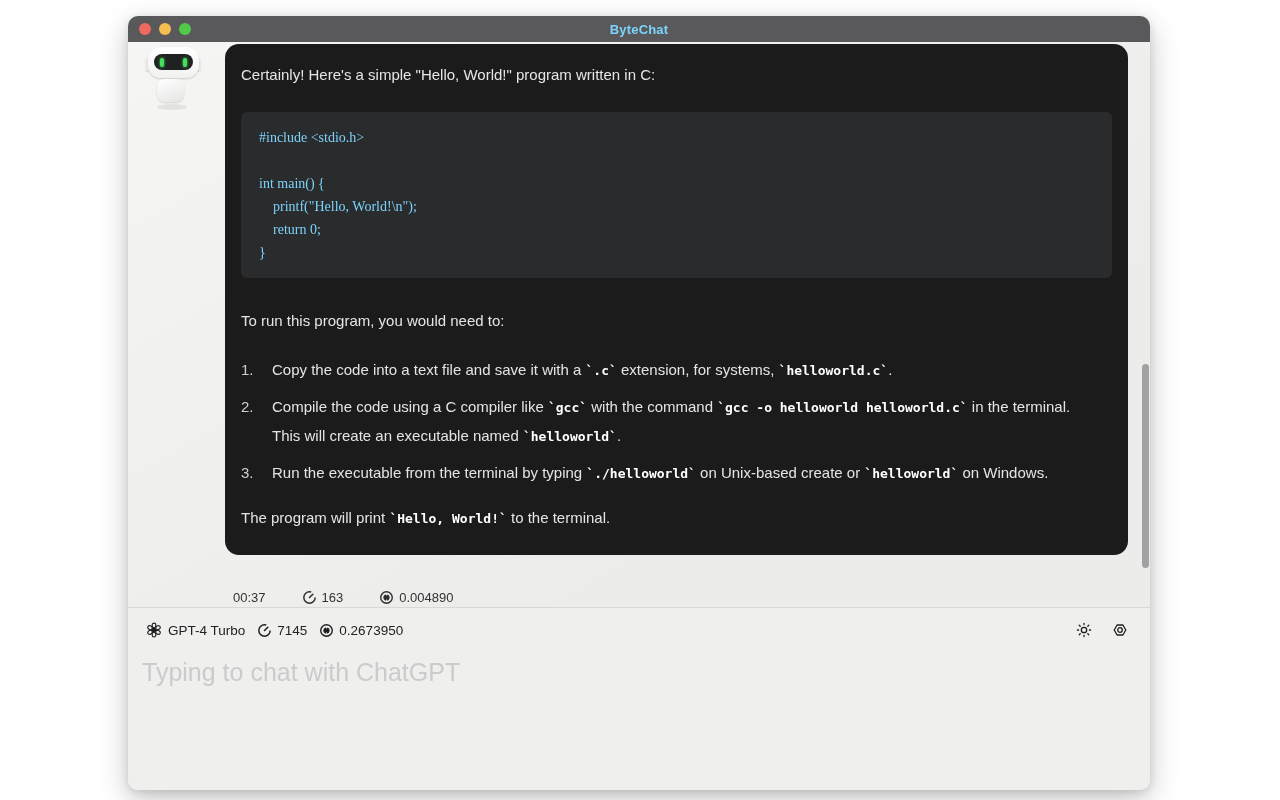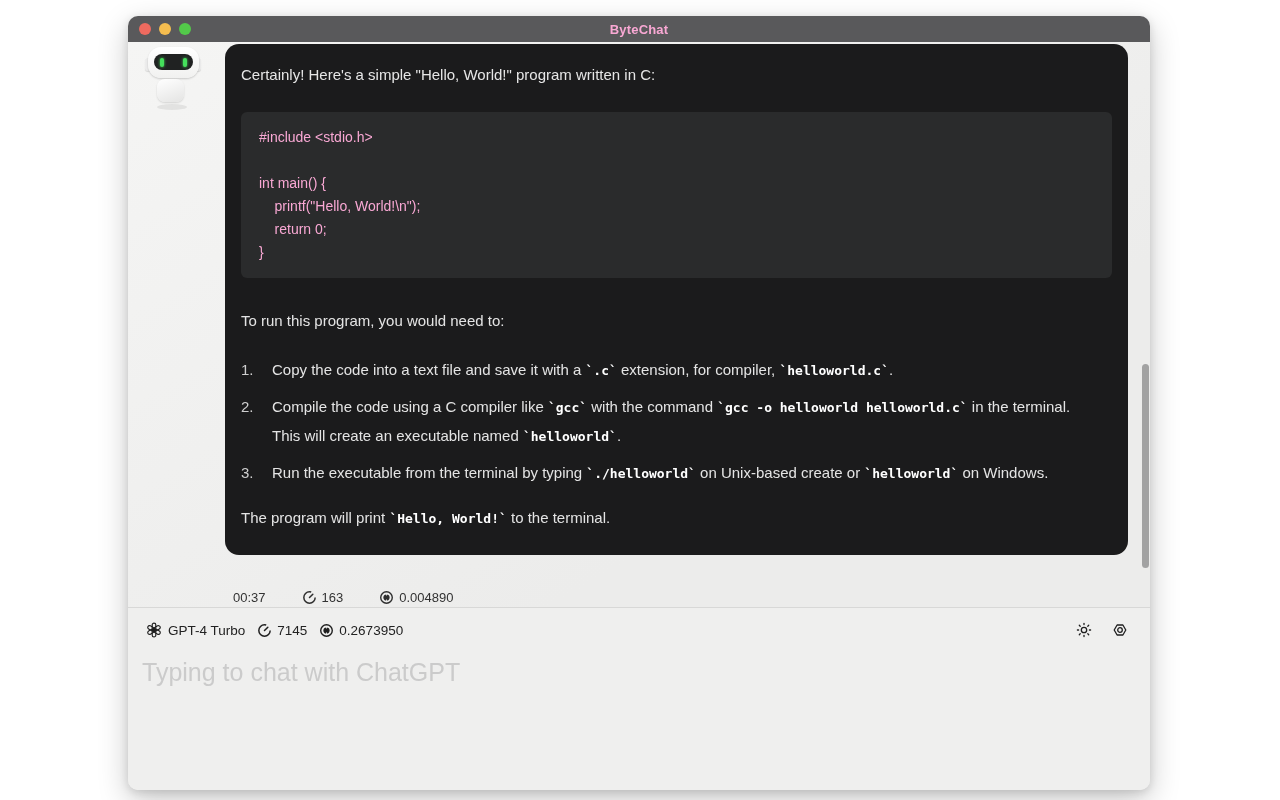--- a/index.html
+++ b/index.html
@@ -9,21 +9,21 @@
   .window { position:absolute; left:128px; top:16px; width:1022px; height:774px;
             border-radius:10px; overflow:hidden; background:#efefee;
             box-shadow:0 10px 30px rgba(0,0,0,0.22), 0 2px 8px rgba(0,0,0,0.12); }
 
   
   .titlebar { position:relative; height:26px; background:#59595b;
               display:flex; align-items:center; justify-content:center; }
   .traffic { position:absolute; left:11px; top:0; height:26px; display:flex; align-items:center; gap:8px; }
   .tl { width:12px; height:12px; border-radius:50%; }
   .tl.red { background:#ee6a5f; } .tl.yellow { background:#f5bd4f; } .tl.green { background:#53c94a; }
-  .title { color:#f9a8d4; font-size:13px; font-weight:700; letter-spacing:.2px; }
+  .title { color:#7dd3fc; font-size:13px; font-weight:700; letter-spacing:.2px; }
 
   
   .chat { position:absolute; top:26px; left:0; right:0; height:565px;
           background:linear-gradient(150deg,#f5f5f4 0%, #ececeb 70%); }
 
   
   .robot { position:absolute; left:17px; top:3px; width:58px; height:66px; }
   .robot-ear { position:absolute; top:13px; width:6px; height:13px; border-radius:3px;
                background:#ececec; box-shadow:0 1px 1px rgba(0,0,0,.12); }
   .robot-ear.left { left:0; } .robot-ear.right { right:2px; }
@@ -38,22 +38,22 @@
                 background:linear-gradient(160deg,#ffffff,#e4e4e3);
                 box-shadow:0 1px 2px rgba(0,0,0,.14); }
   .robot-shadow { position:absolute; left:12px; top:59px; width:30px; height:6px; border-radius:50%;
                   background:rgba(0,0,0,0.07); }
 
   
   .bubble { position:absolute; left:97px; top:2px; width:903px; border-radius:14px;
             background:#1b1b1c; color:#e4e4e4; padding:20px 16px 22px 16px; }
   .msg-intro { font-size:15px; line-height:22px; color:#e6e6e6; }
   .codeblock { margin-top:26px; background:#2a2b2c; border-radius:6px; padding:14px 18px;
-               font-family:Liberation Sans, sans-serif;
-               font-size:14px; line-height:23px; color:#f9a8d4; white-space:pre; overflow:hidden; }
+               font-family:Liberation Serif, serif;
+               font-size:14px; line-height:23px; color:#7dd3fc; white-space:pre; overflow:hidden; }
   .steps-intro { margin-top:32px; font-size:15px; line-height:22px; }
   .steps { margin-top:24px; }
   .step { display:flex; font-size:15px; line-height:28px; margin-bottom:8px; }
   .step-num { flex:none; width:31px; color:#cfcfcf; }
   .step-body { flex:1; padding-right:30px; }
   .msg-outro { margin-top:16px; font-size:15px; line-height:28px; }
   .inline-code { font-family:"DejaVu Sans Mono","Liberation Mono",monospace;
                  font-weight:700; font-size:13px; color:#ffffff; }
 
   
@@ -116,21 +116,21 @@
       <pre class="codeblock">#include &lt;stdio.h&gt;
 
 int main() {
     printf("Hello, World!\n");
     return 0;
 }</pre>
       <div class="steps-intro">To run this program, you would need to:</div>
       <div class="steps">
         <div class="step">
           <span class="step-num">1.</span>
-          <span class="step-body"><span>Copy the code into a text file and save it with a </span><span class="inline-code">`.c`</span><span> extension, for compiler, </span><span class="inline-code">`helloworld.c`</span><span>.</span></span>
+          <span class="step-body"><span>Copy the code into a text file and save it with a </span><span class="inline-code">`.c`</span><span> extension, for systems, </span><span class="inline-code">`helloworld.c`</span><span>.</span></span>
         </div>
         <div class="step">
           <span class="step-num">2.</span>
           <span class="step-body"><span>Compile the code using a C compiler like </span><span class="inline-code">`gcc`</span><span> with the command </span><span class="inline-code">`gcc -o helloworld helloworld.c`</span><span> in the terminal. This will create an executable named </span><span class="inline-code">`helloworld`</span><span>.</span></span>
         </div>
         <div class="step">
           <span class="step-num">3.</span>
           <span class="step-body"><span>Run the executable from the terminal by typing </span><span class="inline-code">`./helloworld`</span><span> on Unix-based create or </span><span class="inline-code">`helloworld`</span><span> on Windows.</span></span>
         </div>
       </div>

